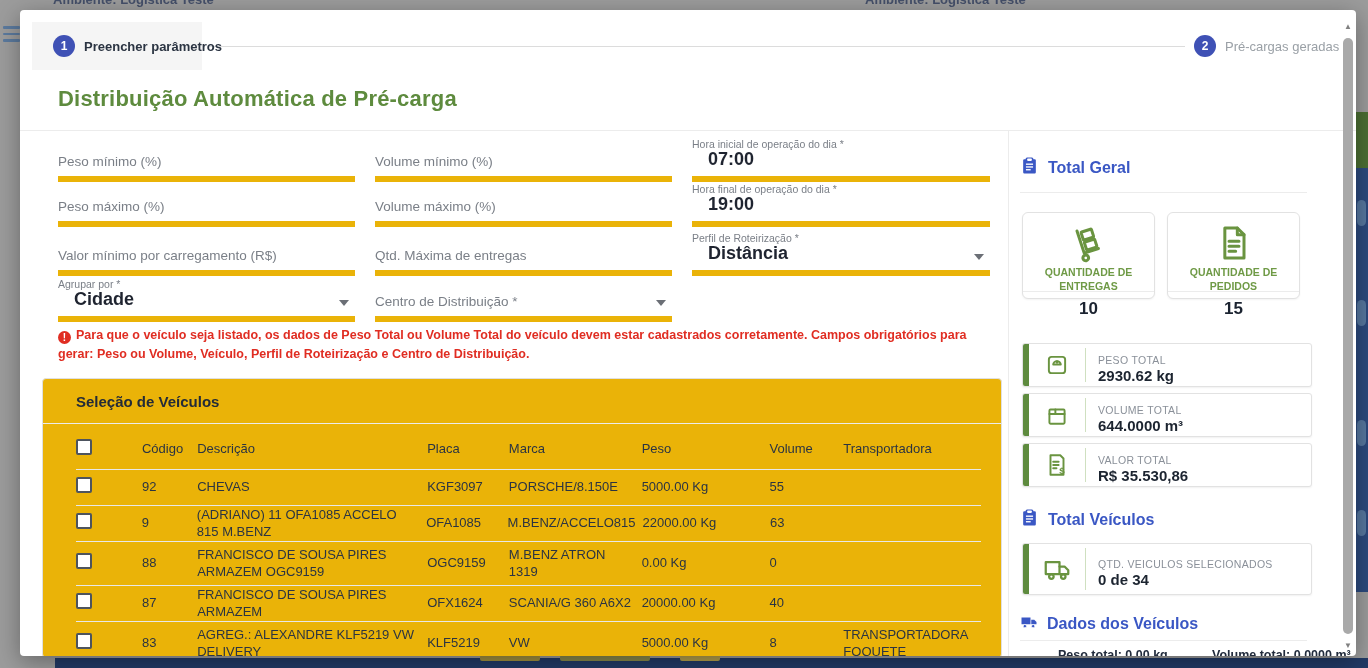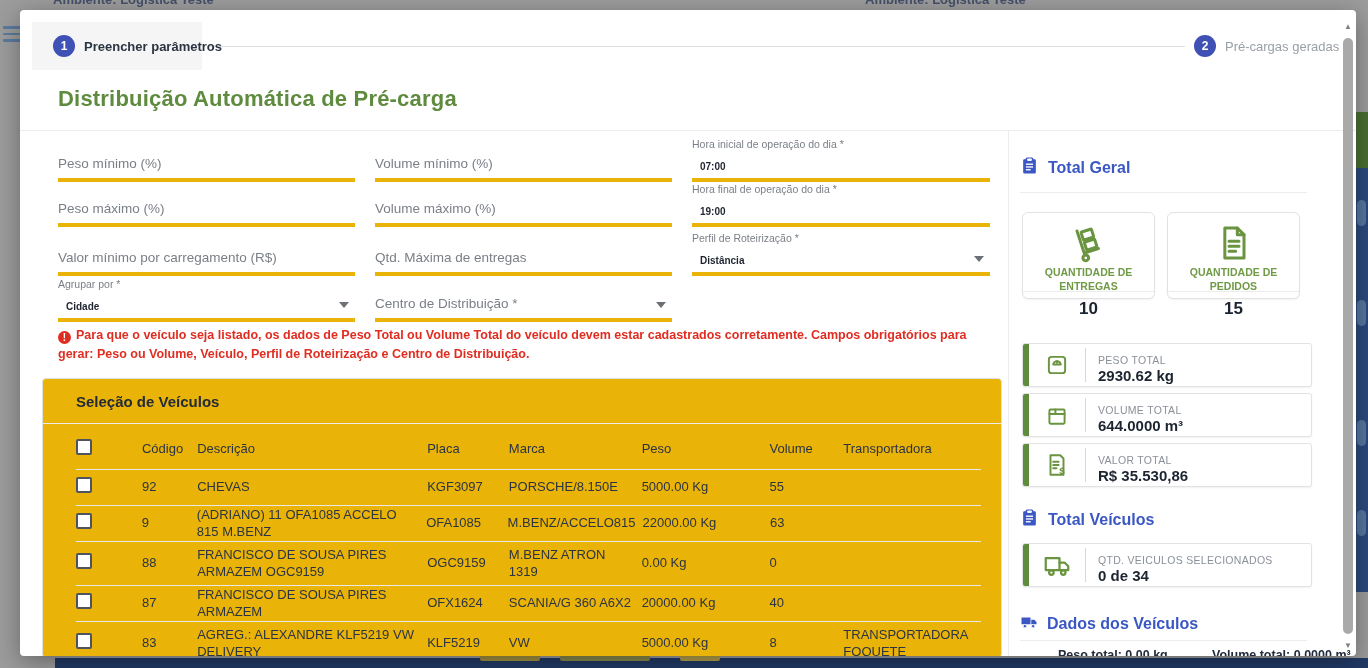--- a/index.html
+++ b/index.html
@@ -37,24 +37,24 @@
   .step1 .step-label { font-size:13px; font-weight:bold; color:#2b3442; }
   .step2 { left:1174px; top:25px; }
   .step2 .step-label { font-size:13px; color:#9aa0a6; }
   .connector { position:absolute; left:190px; top:36px; width:975px; height:1px; background:#dcdcdc; }
 
   .page-title { position:absolute; left:38px; top:76px; font-size:22px; font-weight:bold; color:#5e8b3e; letter-spacing:.2px; }
   .hdiv { position:absolute; height:1px; background:#ececec; }
   .vdiv { position:absolute; width:1px; background:#ececec; }
 
   
-  .field { position:absolute; height:44px; border-bottom:4px solid #eab308; }
+  .field { position:absolute; height:44px; border-bottom:6px solid #eab308; }
   .field .f-label { position:absolute; left:0; bottom:7px; font-size:13.5px; color:#7a7f87; }
   .field .f-float { position:absolute; left:0; top:0; font-size:10.5px; color:#7a7f87; }
-  .field .f-value { position:absolute; left:8px; bottom:6px; font-size:10px; font-weight:600; color:#1f2430; }
+  .field .f-value { position:absolute; left:16px; bottom:6px; font-size:18px; font-weight:600; color:#1f2430; }
   .field .f-arrow { position:absolute; right:6px; bottom:10px; width:10px; height:6px; background:#6b6f76;
                     clip-path:polygon(0 0,100% 0,50% 100%); }
 
   
   .warning { position:absolute; left:38px; top:316px; width:934px; font-size:12.5px; font-weight:bold;
              color:#e02d22; line-height:1.55; }
   .warn-ico { display:inline-block; width:13px; height:13px; border-radius:50%; background:#e02d22; color:#fff;
               font-size:10px; font-weight:bold; text-align:center; line-height:13px; margin-right:5px; vertical-align:-2px; }
 
   
@@ -350,21 +350,21 @@
     <span id="clip-icon-2"><svg width="19" height="19" viewBox="0 0 24 24">
           <path fill="#3a57c4" d="M9 2h6a2 2 0 0 1 2 2h1.5A1.5 1.5 0 0 1 20 5.5v15A1.5 1.5 0 0 1 18.5 22h-13A1.5 1.5 0 0 1 4 20.5v-15A1.5 1.5 0 0 1 5.5 4H7a2 2 0 0 1 2-2z"></path>
           <rect x="9" y="3.2" width="6" height="3" rx="1" fill="#fff"></rect>
           <rect x="7.5" y="9.5" width="9" height="1.7" fill="#fff"></rect>
           <rect x="7.5" y="13" width="9" height="1.7" fill="#fff"></rect>
           <rect x="7.5" y="16.5" width="6" height="1.7" fill="#fff"></rect>
         </svg></span>
     <span>Total Veículos</span>
   </div>
   <div id="vehicle-card">
-      <div class="metric-card" style="left: 1002px; top: 533px; height: 44px;">
+      <div class="metric-card" style="left: 1002px; top: 533px; height: 52px;">
         <div class="stripe"></div>
     <div class="icell">
           <svg width="30" height="30" viewBox="0 0 24 24" fill="none" stroke="#6a9440" stroke-width="1.8" stroke-linecap="round" stroke-linejoin="round">
             <path d="M3 6.5h11v9.5H3z"></path>
             <path d="M14 10h4l3 3v3h-7"></path>
             <circle cx="7.5" cy="18" r="1.8"></circle>
             <circle cx="17" cy="18" r="1.8"></circle>
           </svg>
         </div>
     <div class="mdiv"></div>

